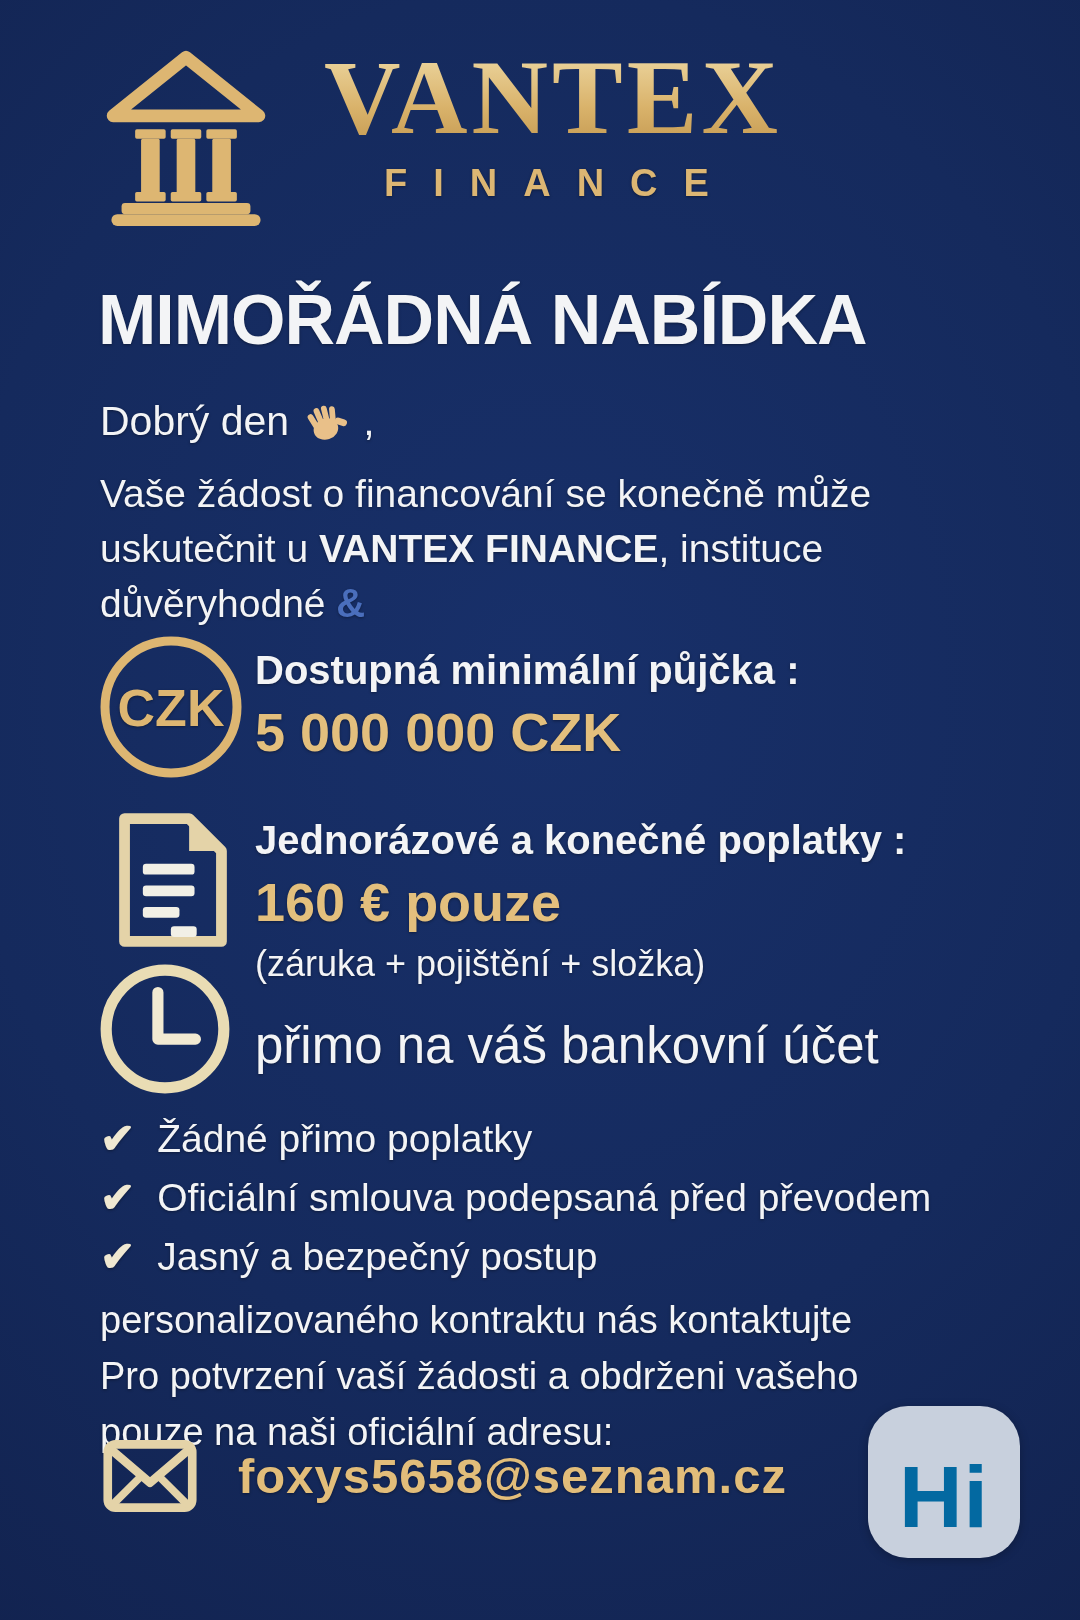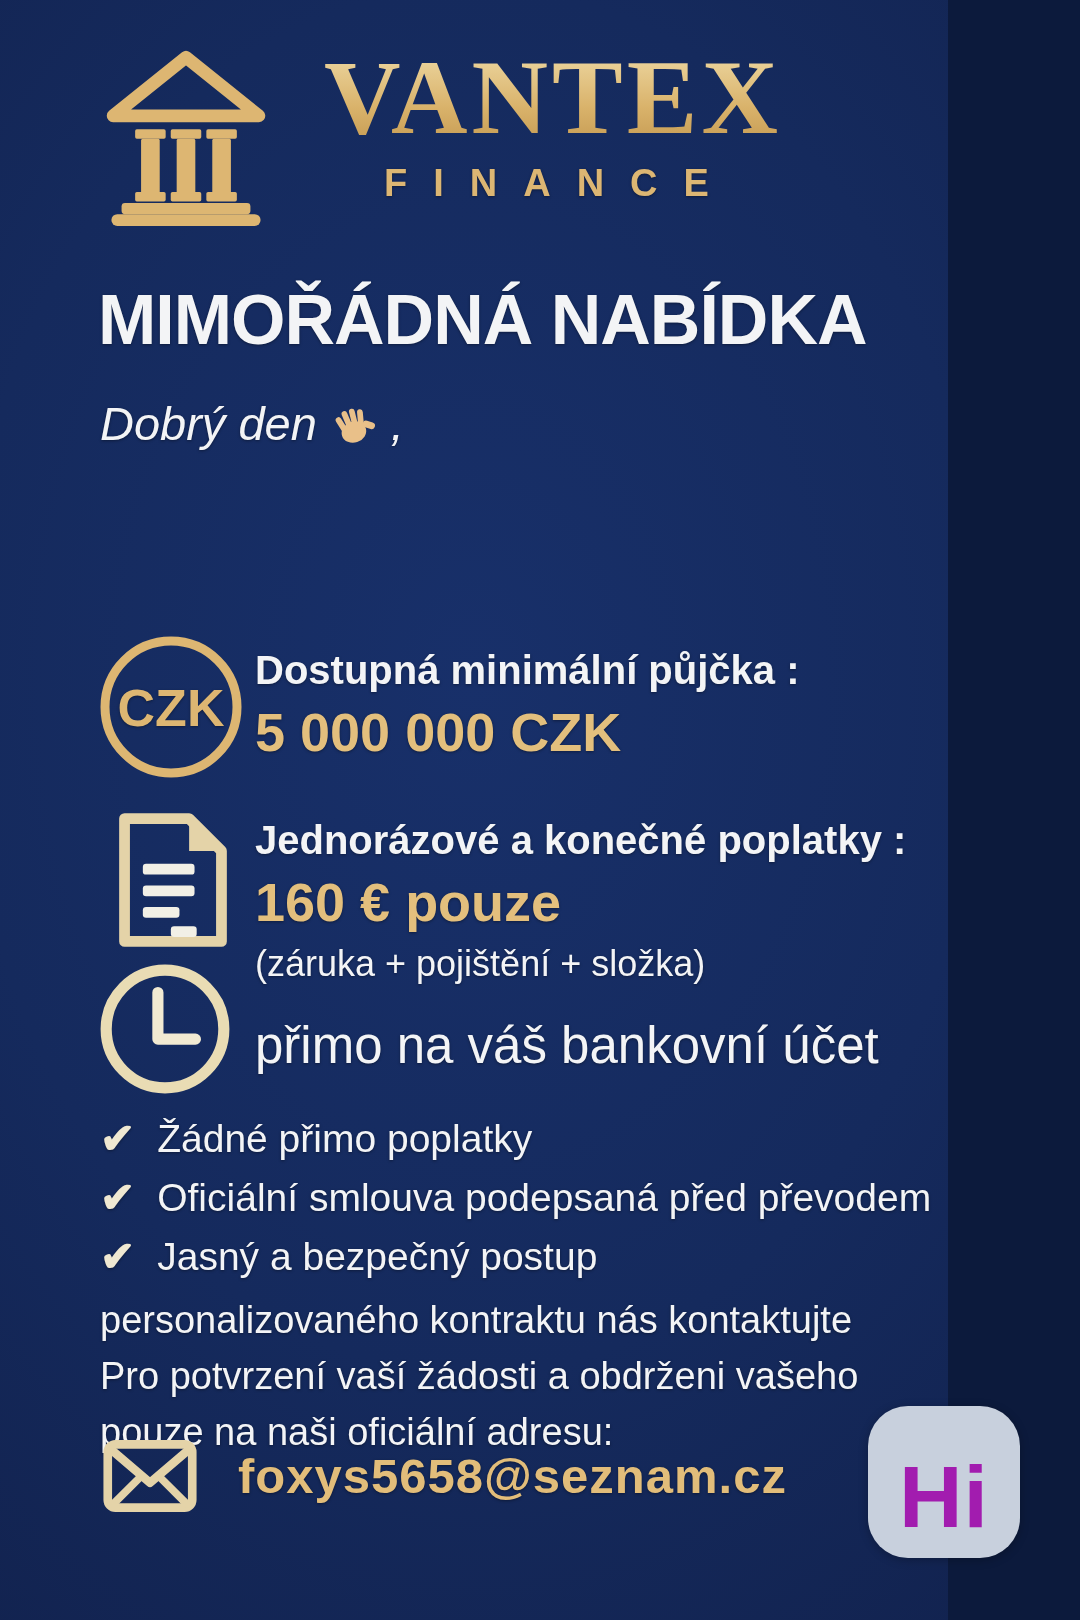--- a/index.html
+++ b/index.html
@@ -2,21 +2,21 @@
 <html><head>
 <meta charset="utf-8">
 <style>
   html,body{margin:0;padding:0;}
   body{
     width:1080px;height:1620px;overflow:hidden;
     font-family:"Liberation Sans",sans-serif;
     background:#0c1a3c;
   }
   .poster{
-    position:relative;width:948px;height:1620px;
+    position:relative;width:1080px;height:1620px;
     background:radial-gradient(120% 95% at 50% 42%, #18306a 0%, #152a5d 45%, #122350 75%, #0d1c42 100%);
     color:#f3f4f6;
   }
   .poster *{text-shadow:0 1px 3px rgba(0,0,0,.38);}
   .abs{position:absolute;}
 
   
   .logo-row{top:48px;left:100px;display:flex;align-items:flex-start;}
   .bank-svg{width:172px;height:178px;display:block;}
   .wordmark{margin-left:52px;display:flex;flex-direction:column;align-items:center;}
@@ -29,21 +29,21 @@
   }
   .brand-sub{
     margin-top:14px;font-size:38px;font-weight:700;letter-spacing:26px;
     color:#dcb673;text-indent:13px;
   }
 
   
   .main-title{top:280px;left:98px;font-size:70px;font-weight:700;letter-spacing:-1px;white-space:nowrap;}
 
   
-  .greeting{top:396px;left:100px;font-size:47px;display:flex;align-items:center;gap:14px;font-style:italic;}
+  .greeting{top:396px;left:100px;font-size:41px;display:flex;align-items:center;gap:14px;}
   .hand-svg{width:46px;height:46px;margin-top:4px;}
 
   
   .intro{top:466px;left:100px;font-size:39px;line-height:55px;}
   .intro b{font-weight:700;}
   .trust{color:#5076c6;font-size:40px;font-weight:700;opacity:.9;}
 
   
   .feature{left:0;width:1080px;}
   .f-icon{position:absolute;}
@@ -71,21 +71,21 @@
   .env-svg{width:96px;height:76px;}
   .email{font-size:49px;font-weight:700;color:#e2bd7a;letter-spacing:1px;}
 
   
   .hi-badge{
     top:1406px;left:868px;width:152px;height:152px;border-radius:40px;
     background:#c8d0dd;display:flex;align-items:center;justify-content:center;
     box-shadow:0 2px 10px rgba(0,0,0,.25);
   }
   .hi-badge span{
-    color:#a21caf;font-size:88px;font-weight:700;letter-spacing:1px;text-shadow:none;margin-top:30px;
+    color:#0369a1;font-size:88px;font-weight:700;letter-spacing:1px;text-shadow:none;margin-top:30px;
   }
 </style>
 </head>
 <body>
 
 <div class="poster">
 
   <div class="abs logo-row">
     <svg class="bank-svg" viewBox="0 0 200 210">
       <g fill="none" stroke="#ddb672" stroke-width="15" stroke-linejoin="round">
@@ -121,20 +121,25 @@
         <rect x="16" y="6" width="6" height="20" rx="3" transform="rotate(-5 19 16)"></rect>
         <rect x="23" y="6" width="6" height="20" rx="3" transform="rotate(4 26 16)"></rect>
         <rect x="30" y="9" width="6" height="18" rx="3" transform="rotate(13 33 18)"></rect>
         <ellipse cx="22" cy="30" rx="13" ry="11"></ellipse>
         <rect x="33" y="24" width="13" height="7" rx="3.5" transform="rotate(35 39 27)"></rect>
       </g>
     </svg>
     <span>,</span>
   </div>
 
+  <div class="abs intro">
+    <div>Vaše žádost o financování se konečně může</div>
+    <div><span>uskutečnit u </span><b>VANTEX FINANCE</b><span>, instituce</span></div>
+    <div><span>důvěryhodné</span> <span class="trust">&amp;</span></div>
+  </div>
 
   <div class="abs feature" style="top:632px;">
     <svg class="f-icon coin-svg" style="left:96px;top:0;" viewBox="0 0 150 150">
       <circle cx="75" cy="75" r="66" fill="none" stroke="#ddb672" stroke-width="9"></circle>
       <text x="75" y="94" text-anchor="middle" font-family="Liberation Sans, sans-serif" font-size="52" font-weight="bold" fill="#ddb672">CZK</text>
     </svg>
     <div class="f-text" style="top:16px;">
       <div class="f-title">Dostupná minimální půjčka :</div>
       <div class="f-value">5 000 000 CZK</div>
     </div>

